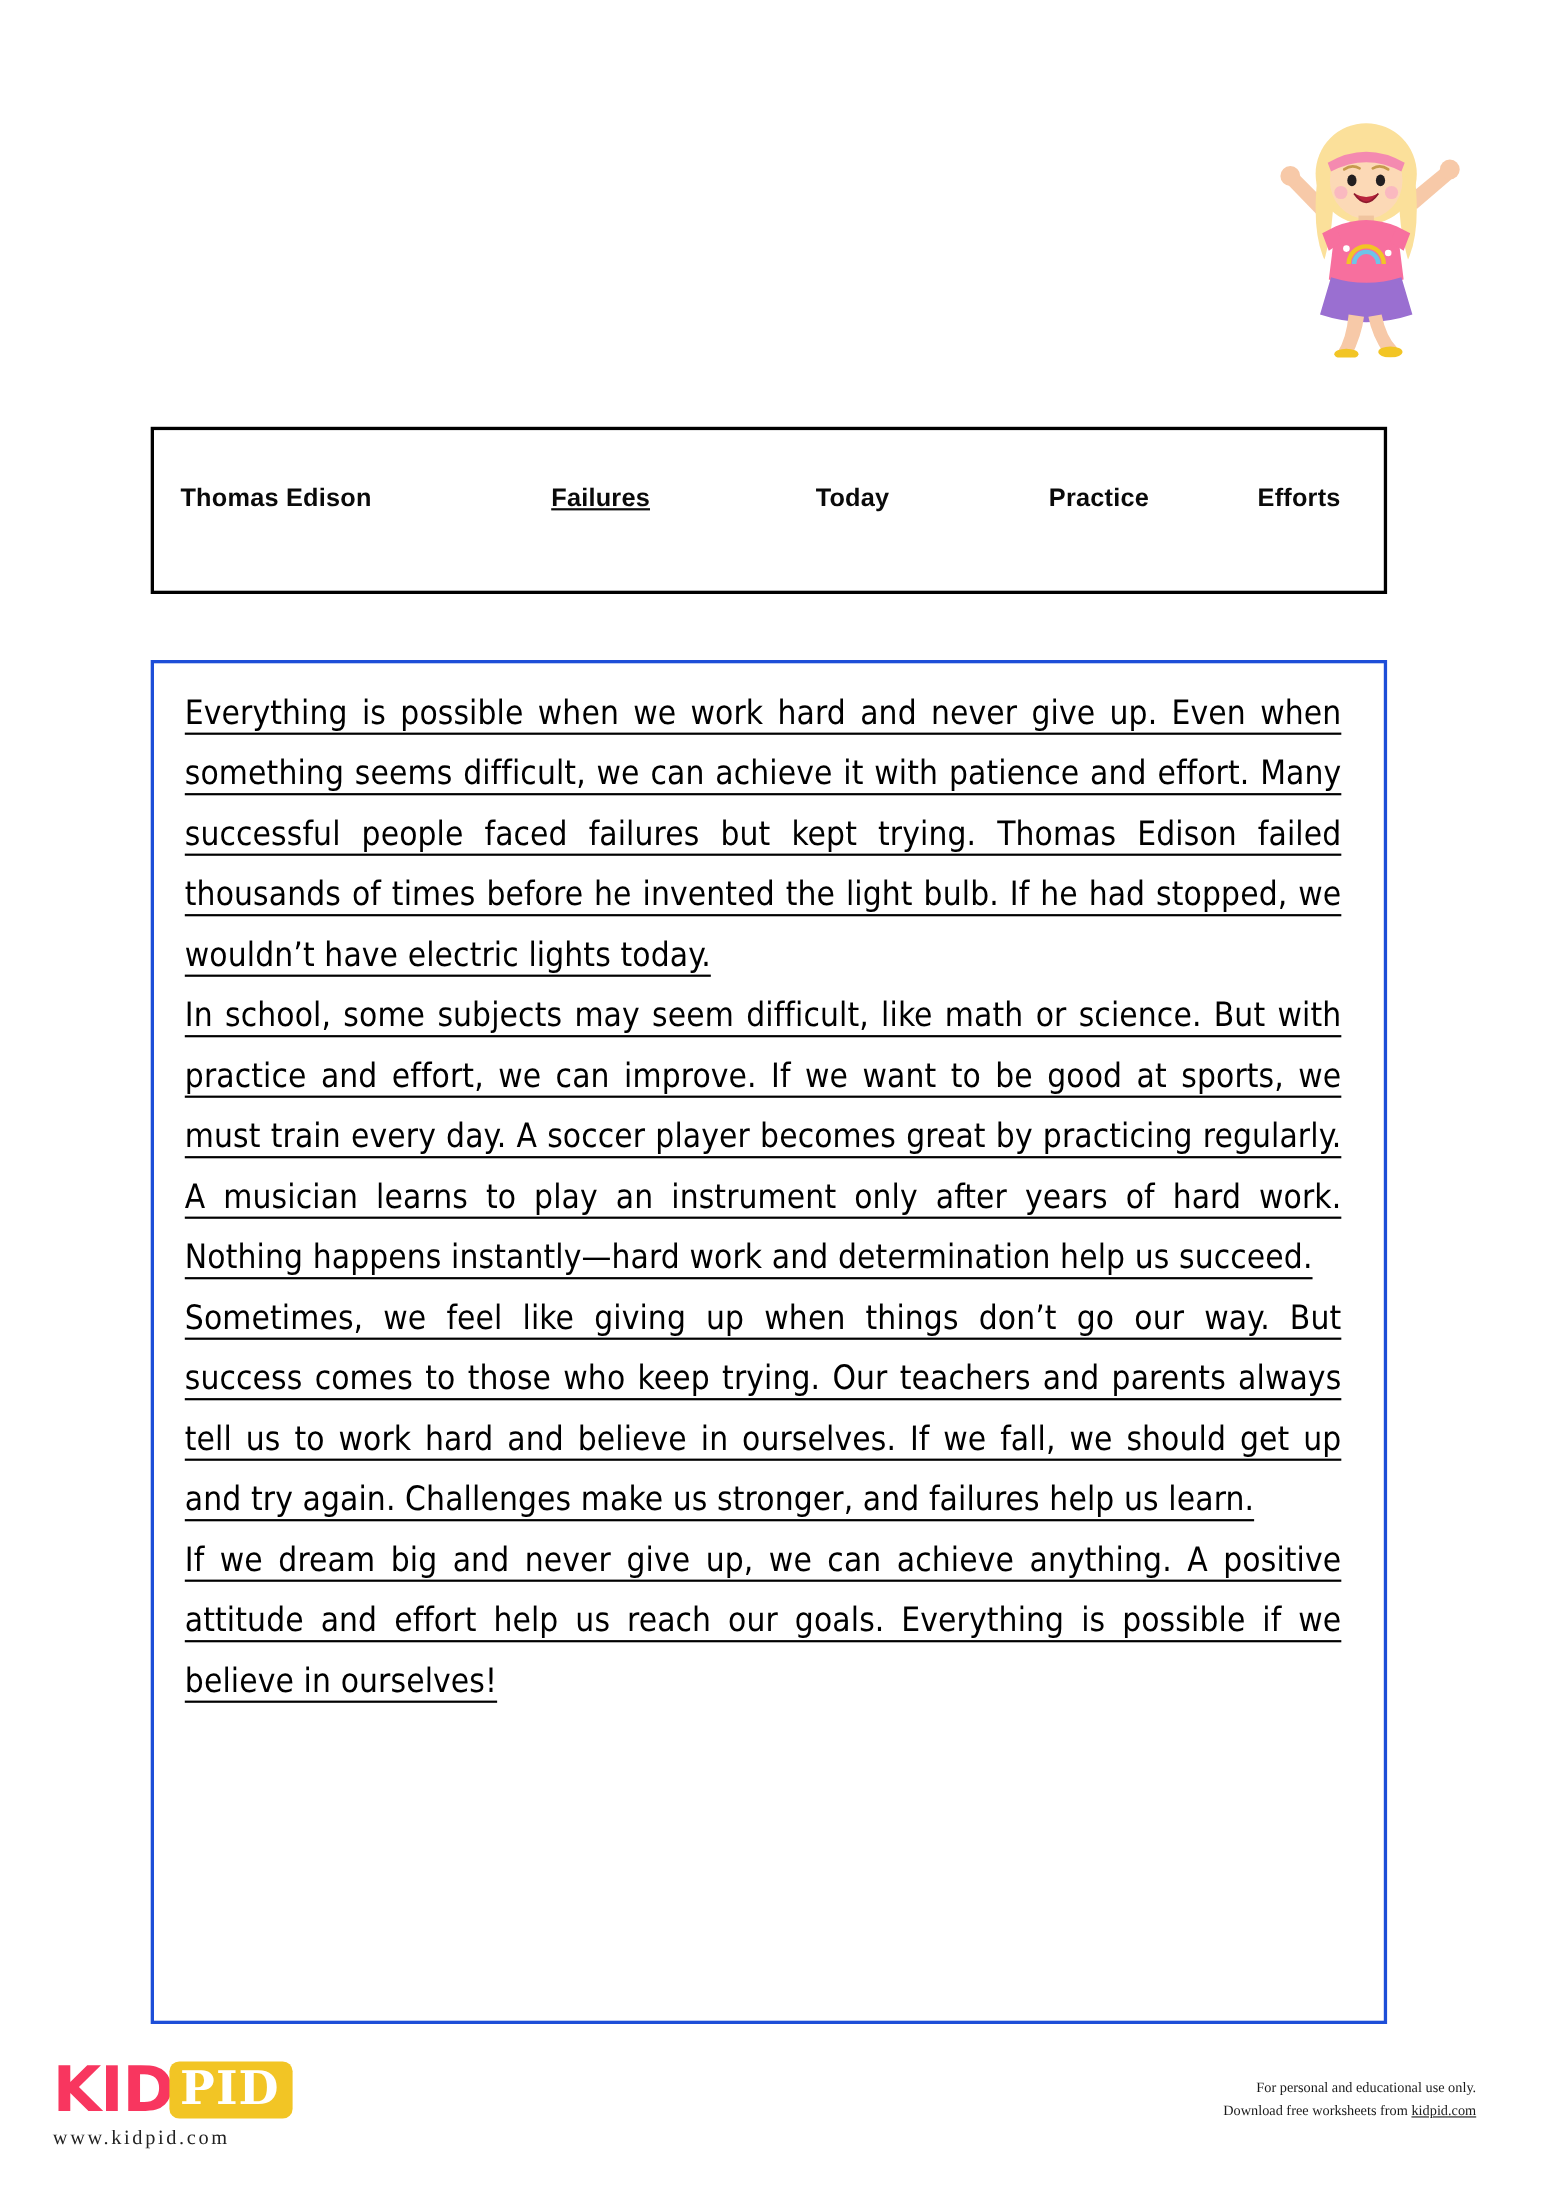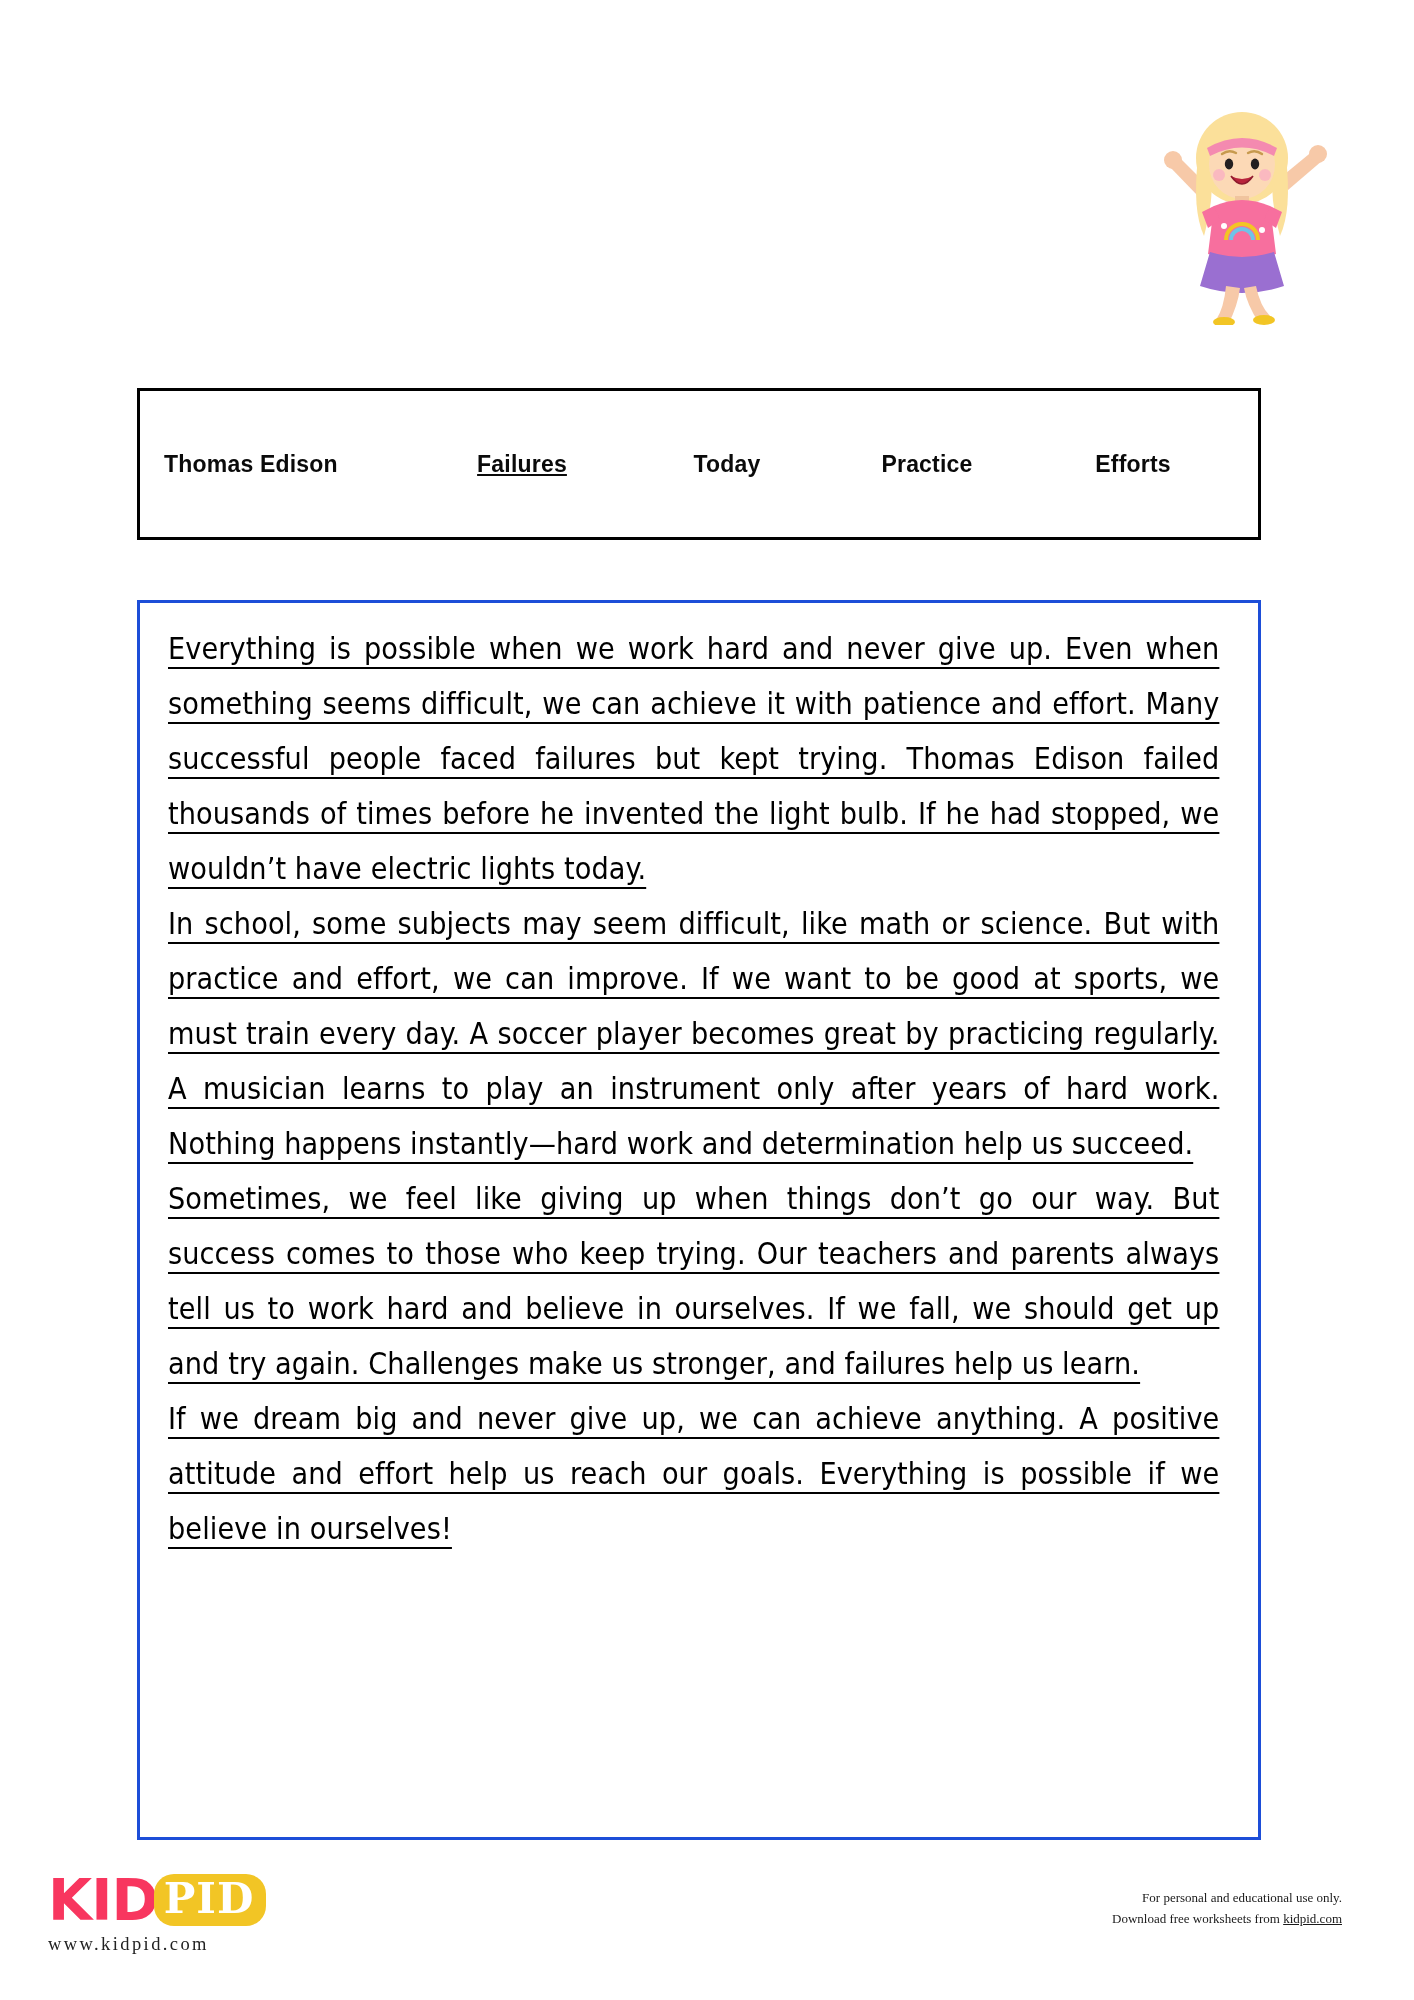--- a/index.html
+++ b/index.html
@@ -72,24 +72,25 @@
     width: 1124px;
     height: 152px;
     border: 3px solid #000000;
     box-sizing: border-box;
     display: flex;
     flex-direction: column;
     justify-content: center;
   }
   .vocab-row {
     display: flex;
-    align-items: center;
+    align-items: flex-start;
     height: 50px;
     padding: 0 14px;
     box-sizing: border-box;
+    gap: 24px;
   }
   .vocab-word {
     font-family: "Liberation Sans", sans-serif;
     font-weight: bold;
     font-size: 23px;
     color: #0a0a0a;
     letter-spacing: 0.2px;
     text-align: center;
     white-space: nowrap;
   }
@@ -149,21 +150,21 @@
   #logo-kid {
     font-family: "DejaVu Sans", sans-serif;
     font-weight: bold;
     font-size: 57px;
     color: #f8365f;
     letter-spacing: -1px;
     line-height: 1;
   }
   #logo-pid-wrap {
     background: #f2c525;
-    border-radius: 20px;
+    border-radius: 9px;
     padding: 2px 12px 4px 10px;
     margin-left: -4px;
   }
   #logo-pid {
     font-family: "DejaVu Serif", serif;
     font-weight: bold;
     font-size: 42px;
     color: #ffffff;
     letter-spacing: 1px;
     line-height: 1.08;

